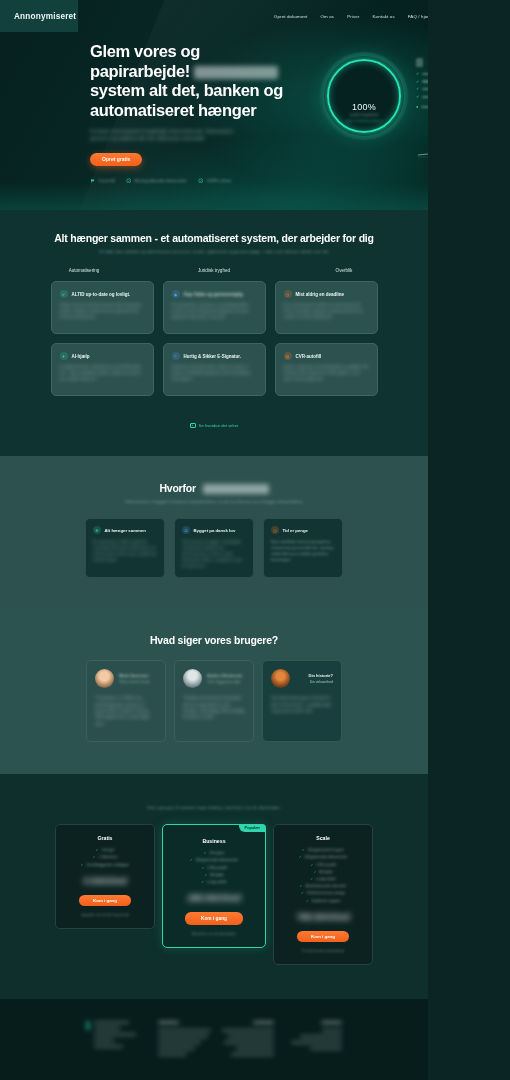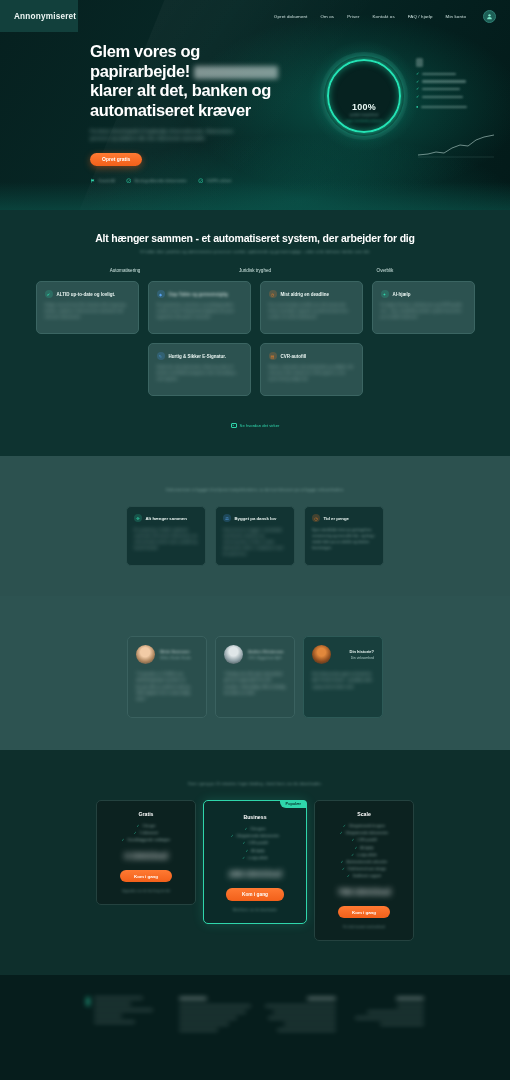--- a/index.html
+++ b/index.html
@@ -5,21 +5,21 @@
 <style>
   * { box-sizing: border-box; margin: 0; padding: 0; }
   html, body { width: 510px; height: 1080px; }
   body {
     font-family: "Liberation Sans", sans-serif;
     background: #0b2424;
     color: #e8f2f0;
     overflow: hidden;
     -webkit-font-smoothing: antialiased;
   }
-  .page { width: 510px; height: 1080px; position: relative; overflow: hidden; }
+  .page { width: 428px; height: 1080px; position: relative; overflow: hidden; }
 
   
   .bl { filter: blur(2.1px); opacity: .72; user-select: none; }
   .bl-s { filter: blur(1.5px); opacity: .7; }
   .bl-h { filter: blur(3.4px); opacity: .8; }
   .bl-ftr { filter: blur(2.6px); opacity: .55; }
 
   
   .header {
     position: relative; height: 32px; display: flex; align-items: center;
@@ -91,21 +91,21 @@
     background: radial-gradient(circle at 50% 45%, #062220 55%, #04201e 100%);
   }
   .ring-prog {
     position: absolute; inset: 7px; border-radius: 50%;
     border: 2.6px solid #23e3b4; box-shadow: 0 0 9px #1fd4a8, inset 0 0 7px rgba(35,227,180,.5);
   }
   .ring-center {
     position: absolute; inset: 0; display: flex; flex-direction: column;
     align-items: center; justify-content: center; gap: 1.5px;
   }
-  .ring-pct { font-size: 9px; font-weight: 700; color: #eafaf6; letter-spacing: .2px; margin-top: 32px; }
+  .ring-pct { font-size: 9px; font-weight: 400; color: #eafaf6; letter-spacing: .2px; margin-top: 32px; }
   .ring-l1 { font-size: 3.3px; color: #8fc3ba; }
   .ring-l2 { font-size: 3.1px; color: #2fd6ab; }
 
   .check-list { position: absolute; left: 108px; top: 8px; width: 78px; }
   .cl-head { width: 7px; height: 9px; border-radius: 1.5px; background: rgba(180,205,200,.35); filter: blur(1.3px); margin-bottom: 5px; }
   .cl-row { display: flex; align-items: center; gap: 3px; margin-bottom: 3.6px; }
   .cl-tick { color: #2fd6ab; font-size: 4px; line-height: 1; }
   .cl-bar { height: 2.4px; border-radius: 1.2px; background: rgba(170,205,198,.42); filter: blur(1px); }
   .spark { position: absolute; left: 108px; bottom: 4px; width: 80px; height: 26px; }
 
@@ -287,23 +287,23 @@
       <svg class="spark" viewBox="0 0 80 26">
         <path d="M2 23 L12 22 L20 20 L28 21 L36 16 L44 13 L52 14 L60 8 L68 5 L78 3" fill="none" stroke="#b9d6d0" stroke-width=".9" opacity=".65"></path>
         <line x1="2" y1="25" x2="78" y2="25" stroke="#6e9a93" stroke-width=".4" opacity=".5"></line>
       </svg>
     </div>
 
     <div class="hero-inner">
       <h1 class="hero-title">
         <span>Glem vores og papirarbejde!</span>
         <span class="redact" style="width:84px;height:13px">Dokumentum</span>
-        <span>klarer alt det,</span>
+        <span>system alt det,</span>
         <span>banken og automatiseret</span>
-        <span>kræver</span>
+        <span>hænger</span>
       </h1>
       <p class="hero-sub bl">Fra første forretningsidé til bogførpligt erhvervsdrivende. Dokumentum genererer og opdaterer alle dine dokumenter automatisk.</p>
       <button class="btn-cta">Opret gratis</button>
 
       <div class="badges">
         <div class="badge">
           <svg class="ic" viewBox="0 0 24 24" fill="currentColor">
               <path d="M5 3v18h2v-7h12l-3-4 3-4H7V3z"></path>
             </svg>
           <span class="bl-s">Dansk AI</span>
@@ -383,20 +383,24 @@
 
     <div class="link-row">
       <a href="#" class="watch-link">
         <span class="watch-ico">▸</span>
         <span>Se hvordan det virker</span>
       </a>
     </div>
   </section>
 
   <section class="sec sec-mid" style="padding:26px 0 30px;">
+    <h2 class="sec-title">
+      <span>Hvorfor</span>
+      <span class="redact" style="width:66px;height:10px;margin-left:4px">Dokumentum?</span>
+    </h2>
     <p class="sec-sub bl-s">Dokumentum er bygget til at fjerne kompleksiteten, så du kan fokusere på at bygge virksomheden.</p>
 
     <div class="why-cards">
       <div class="wcard">
         <div class="wc-head">
             <span class="fc-ico ico-teal">✜</span>
         <span class="wc-title">Alt hænger sammen</span>
           </div>
         <div class="wc-body bl">En opsætning, ét fælles opdateret automatisk alle berørte dokumenter, når virksomheden ændrer ejere, produkt og formelt forhold.</div>
       </div>
@@ -411,20 +415,21 @@
         <div class="wc-head">
             <span class="fc-ico ico-orng">◷</span>
         <span class="wc-title">Tid er penge</span>
           </div>
         <div class="wc-body bl-s">Spar værdifulde timer på gentagelser, versionering og manuelle fejl - og brug i stedet tiden på at udvikle og skalere forretningen.</div>
       </div>
     </div>
   </section>
 
   <section class="sec sec-test" style="padding:26px 0 32px;">
+    <h2 class="sec-title">Hvad siger vores brugere?</h2>
     <div class="tcards">
       <div class="tcard">
         <div class="t-head">
           <div class="t-av t-av-a"></div>
           <div class="t-meta">
             <div class="t-name bl-s">Mette Sørensen</div>
             <div class="t-role bl-s">Stifter, Nordic Studio</div>
           </div>
         </div>
         <div class="t-quote bl">"Vi sparede ca. 12.000 kr. på advokatregninger og timers af besvær. Alt var samlet ét sted og 100% digitalt. Det er vatme dejlig nemt."</div>

